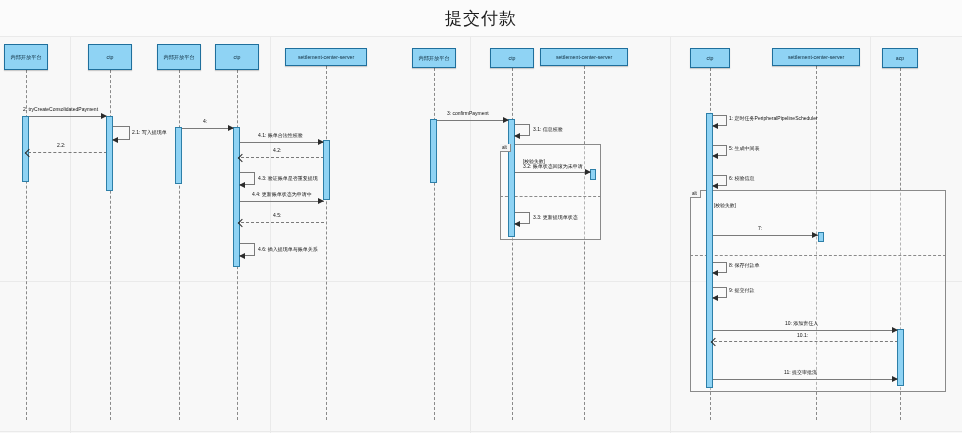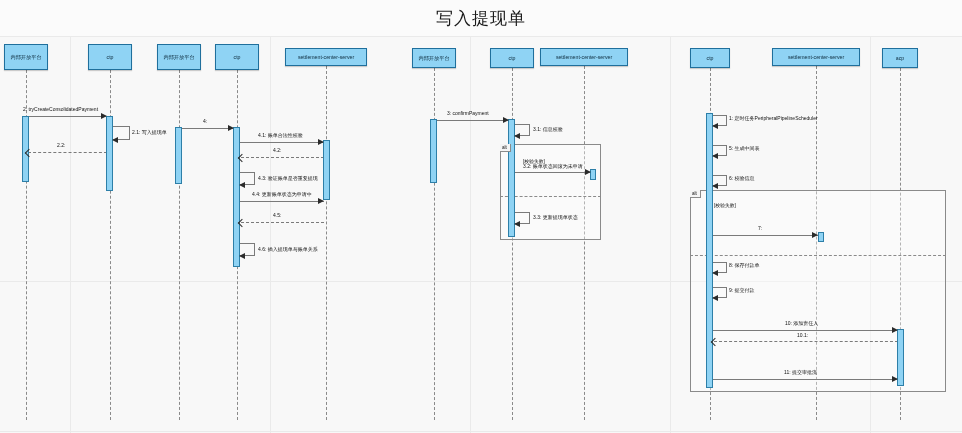--- a/index.html
+++ b/index.html
@@ -131,21 +131,21 @@
   <div class="guide-v" style="left:70px;"></div>
   <div class="guide-v" style="left:270px;"></div>
   <div class="guide-v" style="left:470px;"></div>
   <div class="guide-v" style="left:670px;"></div>
   <div class="guide-v" style="left:870px;"></div>
   <div class="guide-h" style="top:36px;"></div>
   <div class="guide-h" style="top:281px;"></div>
   <div class="guide-h" style="top:431px;"></div>
 </div>
 
-<div id="title">写入提现单</div>
+<div id="title">提交付款</div>
 
 <div>
 
   <div class="lifeline-head" style="left:4px;top:44px;width:44px;height:26px;">内部开放平台</div>
   <div class="lifeline-dash" style="left:26px;top:70px;height:350px;"></div>
 
   <div class="lifeline-head" style="left:88px;top:44px;width:44px;height:26px;">ctp</div>
   <div class="lifeline-dash" style="left:110px;top:70px;height:350px;"></div>
 
   <div class="activation" style="left:22px;top:116px;width:7px;height:66px;"></div>

